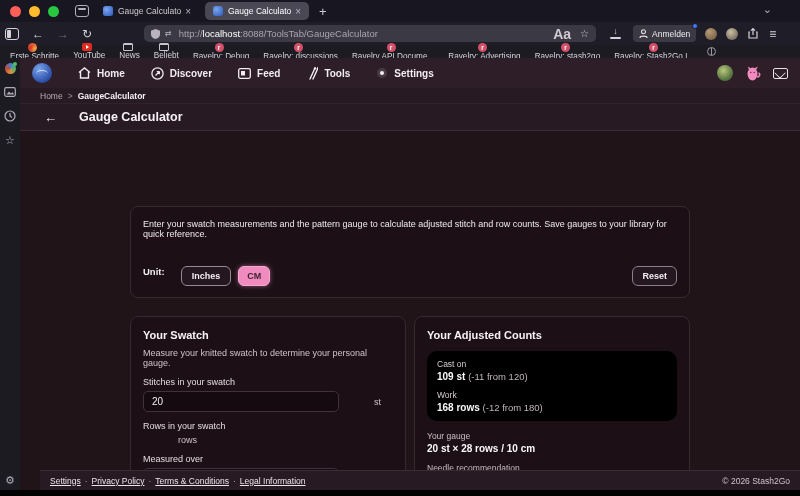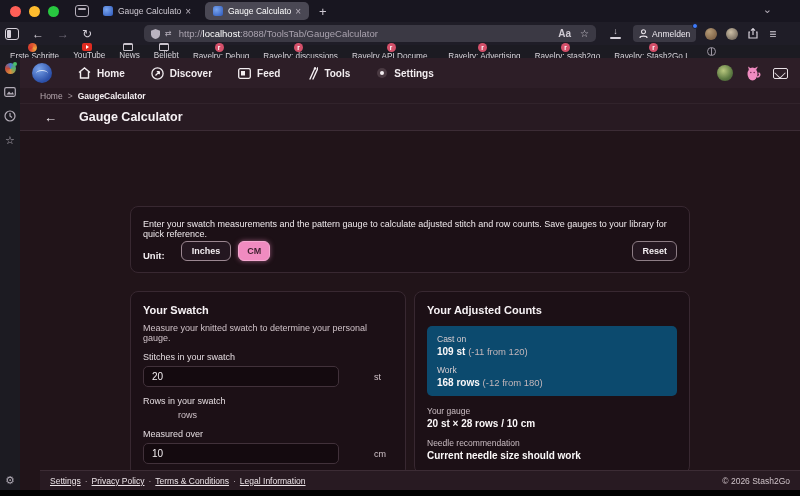--- a/index.html
+++ b/index.html
@@ -25,21 +25,21 @@
   .toolbar { position:absolute; left:0; top:22px; width:800px; height:23px; background:#1f1d27; display:flex; align-items:center; }
   .sidebar-toggle { margin-left:5px; width:14px; height:12px; border:1.4px solid #d6d1da; border-radius:3px; position:relative; }
   .sidebar-toggle::after { content:""; position:absolute; left:1px; top:1px; bottom:1px; width:4px; background:#d6d1da; border-radius:1px; }
   .navbtn { color:#d6d1da; font-size:12px; margin-left:13px; line-height:1; }
   .navbtn.dim { color:#6f6a77; }
   .urlbar { margin-left:52px; width:452px; height:17px; background:#3b3944; border-radius:5px; display:flex; align-items:center; padding:0 7px; }
   .shield-icon { width:9px; height:10px; flex:0 0 auto; }
   .switch-icon { color:#b9b3bf; font-size:8px; margin-left:5px; }
   .url-text { margin-left:7px; font-size:9.5px; color:#aaa3af; white-space:nowrap; overflow:hidden; flex:1; }
   .url-host { color:#ffffff; font-weight:normal; }
-  .translate-icon { color:#cfcad3; font-size:10px; font-weight:bold; letter-spacing:0; margin-right:9px; }
+  .translate-icon { color:#cfcad3; font-size:14px; font-weight:bold; letter-spacing:0; margin-right:9px; }
   .star-icon { color:#cfcad3; font-size:10px; }
   .dl-icon { margin-left:14px; width:11px; height:11px; position:relative; }
   .dl-icon .arr { position:absolute; left:0; right:0; top:-2px; text-align:center; color:#d6d1da; font-size:9px; }
   .dl-icon::after { content:""; position:absolute; left:0; right:0; bottom:0; height:1.6px; background:#d6d1da; border-radius:1px; }
   .account-btn { margin-left:12px; height:17px; background:#3b3944; border-radius:4px; display:flex; align-items:center; padding:0 6px; position:relative; }
   .person-icon { width:9px; height:9px; }
   .account-label { font-size:8.5px; color:#f0ecf2; margin-left:4px; }
   .account-badge { position:absolute; right:-2px; top:-2px; width:6px; height:6px; border-radius:50%; background:#3d7bfd; border:1px solid #1f1d27; }
   .ext-circle { width:12px; height:12px; border-radius:50%; margin-left:9px; }
   .ext-a { background:radial-gradient(circle at 35% 30%, #b59b77, #6e5138); }
@@ -87,38 +87,38 @@
   .titlebar { height:27px; background:#281a22; display:flex; align-items:center; padding-left:24px; border-bottom:1px solid #3c2c35; }
   .back-arrow { color:#f2edf0; font-size:13px; }
   .page-title { margin-left:22px; font-size:12.5px; font-weight:bold; color:#f6f1f4; }
 
   .content { position:absolute; left:0; right:0; top:131px; bottom:26px; overflow:hidden; background:#211419; }
   .container { width:560px; margin:17px auto 0; }
 
   .card { background:#1c1016; border:1px solid #382831; border-radius:8px; }
   .intro-card { padding:12px 12px 11px; }
   .intro-text { font-size:9px; color:#efe9ec; }
-  .unit-row { display:flex; align-items:flex-end; margin-top:2px; }
+  .unit-row { display:flex; align-items:flex-start; margin-top:27px; }
   .unit-label { font-size:9.5px; font-weight:bold; color:#f2edf0; }
   .btn { font-weight:bold; border-radius:6px; display:inline-flex; align-items:center; justify-content:center; cursor:default; }
   .btn-inches { margin-left:16px; height:20px; padding:0 10px; font-size:9px; color:#f2edf0; background:#241720; border:1px solid #9b8791; }
   .btn-cm { margin-left:7px; height:20px; padding:0 8px; font-size:9px; color:#3d1f2d; background:#f08bc0; border:1px solid #f5a9d1; box-shadow:0 0 5px rgba(240,139,192,.55); }
   .btn-reset { margin-left:auto; height:20px; padding:0 9px; font-size:9px; color:#f2edf0; background:#241720; border:1px solid #8d7d85; }
 
   .columns { display:flex; gap:8px; margin-top:18px; align-items:flex-start; }
   .col { flex:1; min-width:0; }
   .panel { padding:12px; }
   .panel-title { font-size:11px; font-weight:bold; color:#f6f1f4; }
   .panel-sub { font-size:9px; color:#cfc2c8; margin-top:7px; }
 
   .field-label { font-size:9px; color:#e3dbdf; margin-top:9px; }
   .field-row { display:flex; align-items:center; margin-top:4px; }
   .text-input { flex:1; height:21px; background:#140a0f; border:1px solid #41313a; border-radius:5px; color:#f2edf0; font-size:10px; padding:0 8px; font-family:"Liberation Sans",sans-serif; outline:none; min-width:0; }
   .unit-suffix { width:26px; font-size:9px; color:#cfc2c8; padding-left:7px; flex:0 0 auto;margin-left:28px; }
-  .innerbox { margin-top:10px; background:#0c4a6e; border-radius:5px; padding:8px 10px; }
+  .innerbox { margin-top:10px; background:#000000; border-radius:10px; padding:8px 10px; }
   .mini-label { font-size:8.5px; color:#d8cdd0; }
   .big-val { font-size:10px; font-weight:bold; color:#fbf8f9; margin-top:2px; }
   .delta { font-weight:normal; color:#c3b6ba; font-size:9.5px; }
   .mt8 { margin-top:8px; }
 
   .footer { position:absolute; left:20px; right:0; bottom:6px; height:20px; background:#281a22; border-top:1px solid #3c2c35; display:flex; align-items:center; padding:0 10px; font-size:8.5px; }
   .footer a { color:#ece4e8; text-decoration:underline; }
   .foot-sep { margin:0 4px; color:#bfb3b9; }
   .copyright { margin-left:auto; color:#cfc3c9; }
   .bottom-black { position:absolute; left:0; right:0; bottom:0; height:6px; background:#000; }

